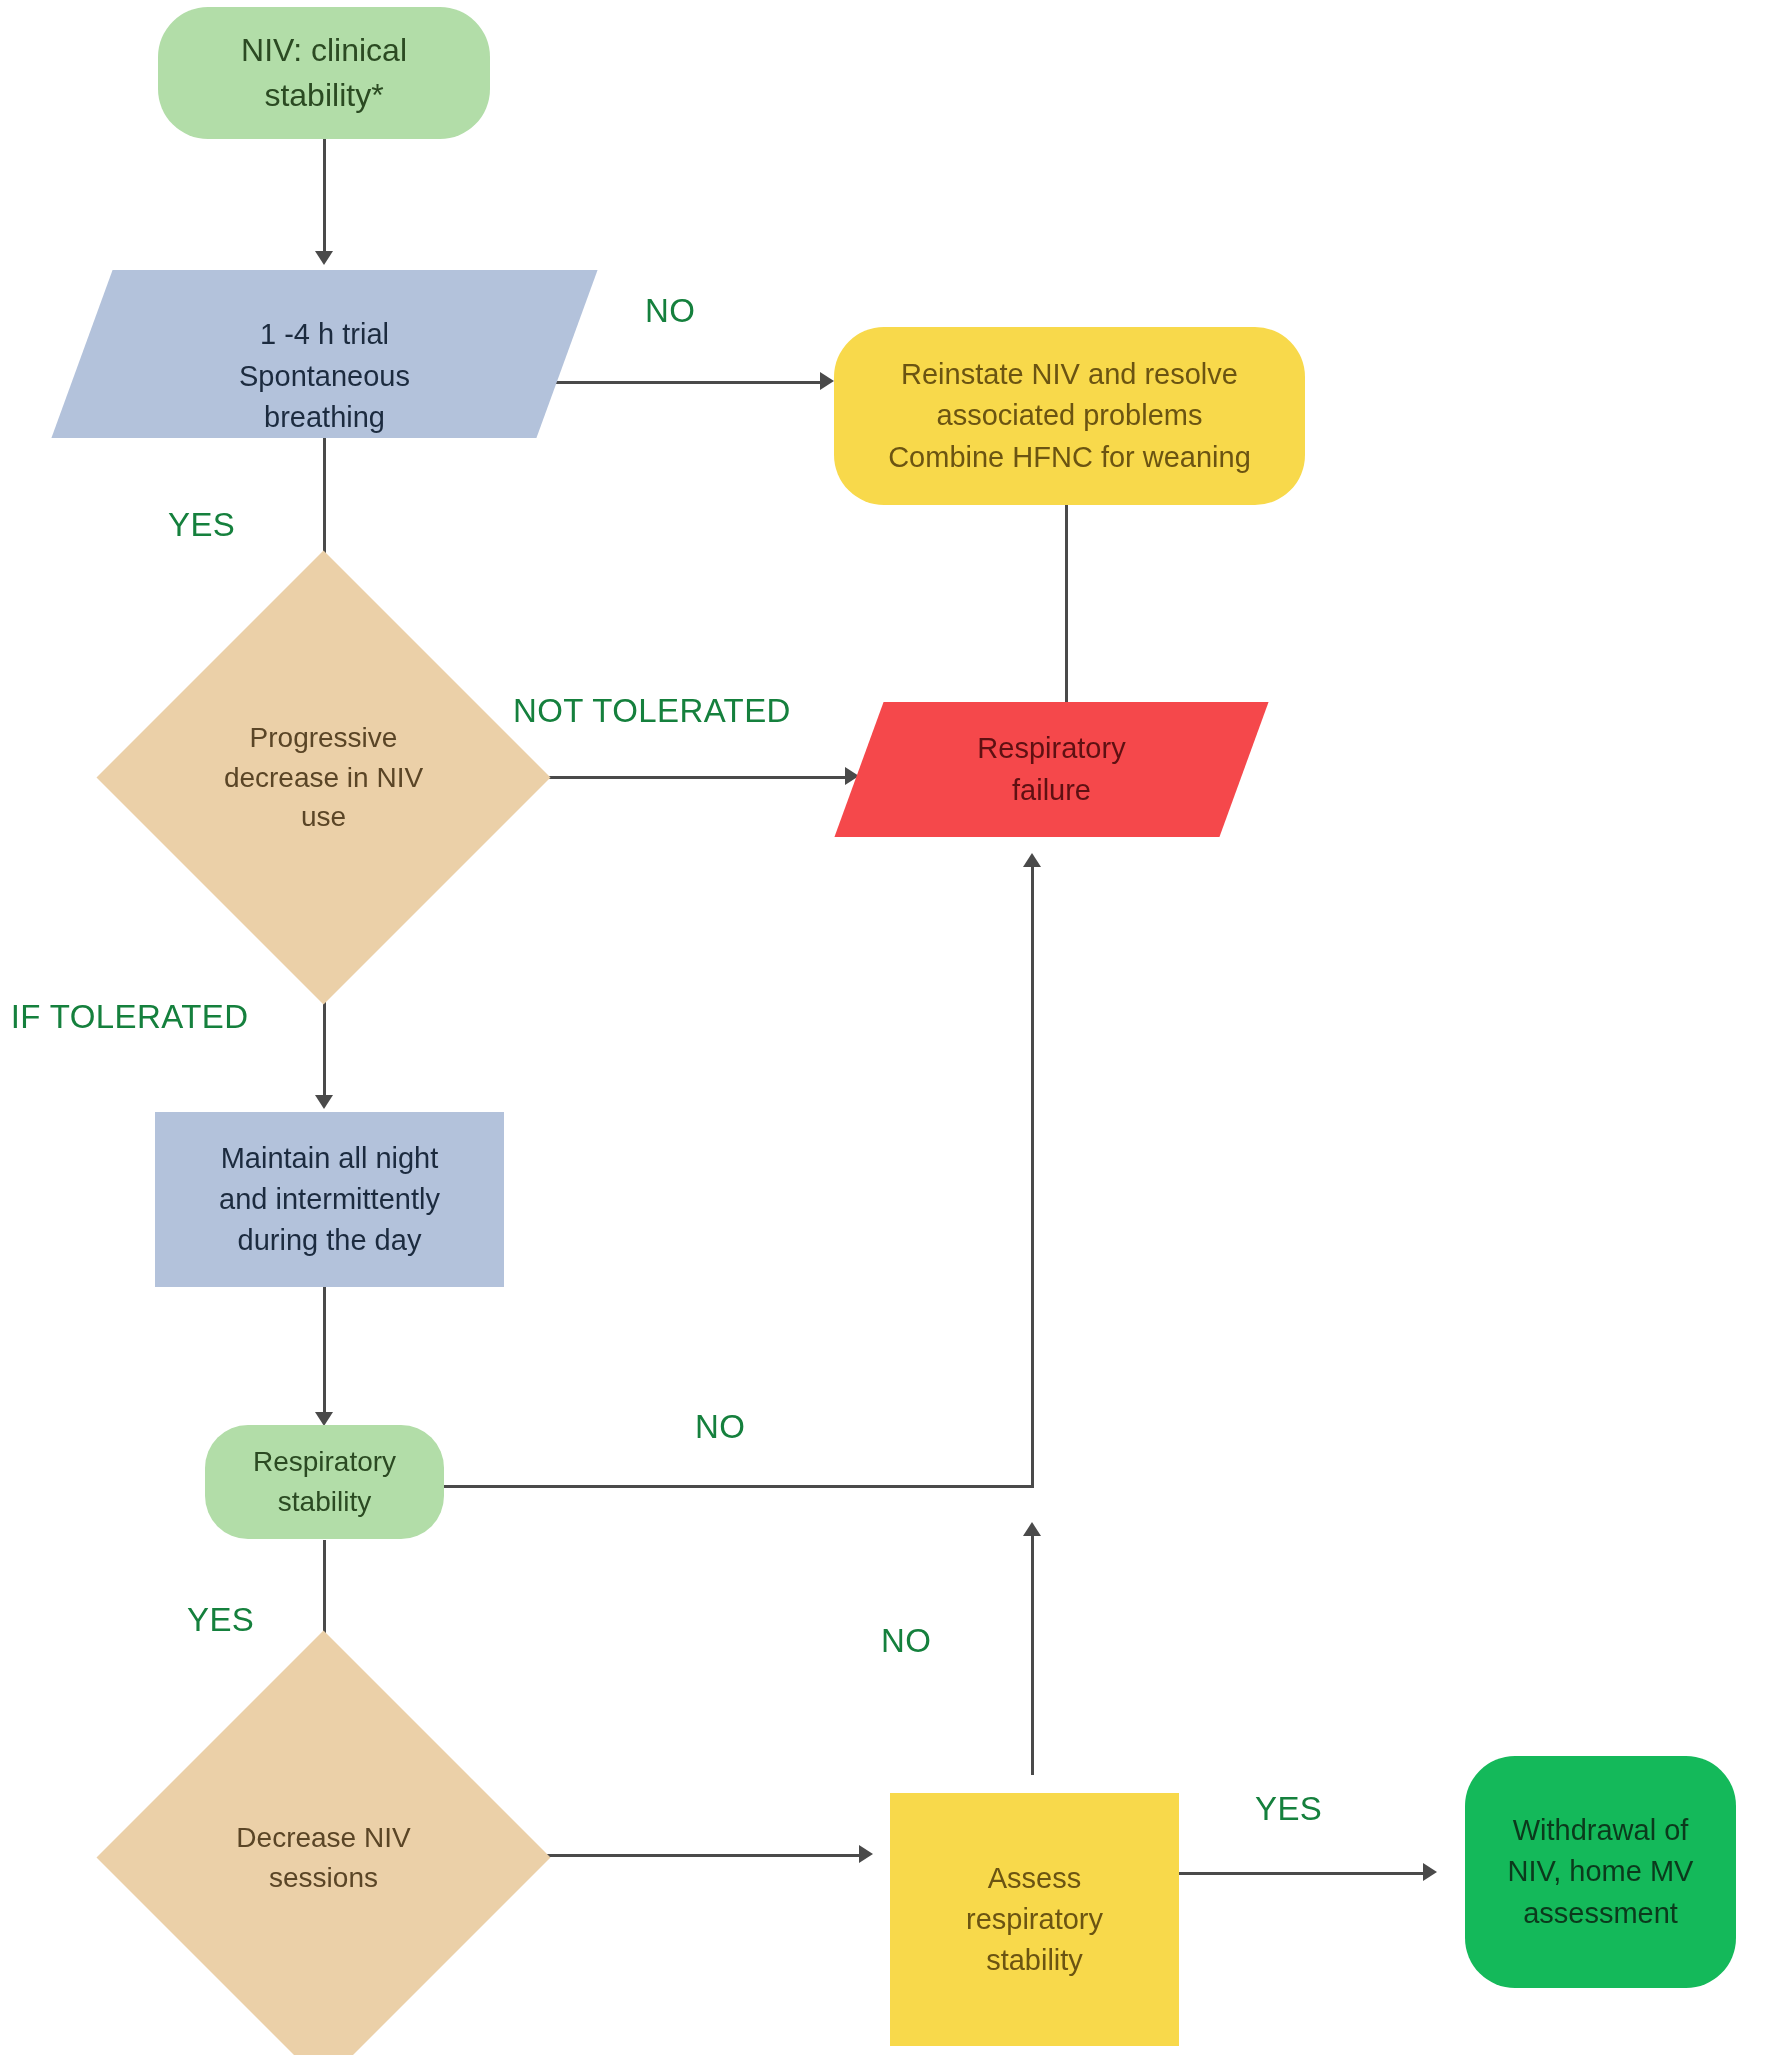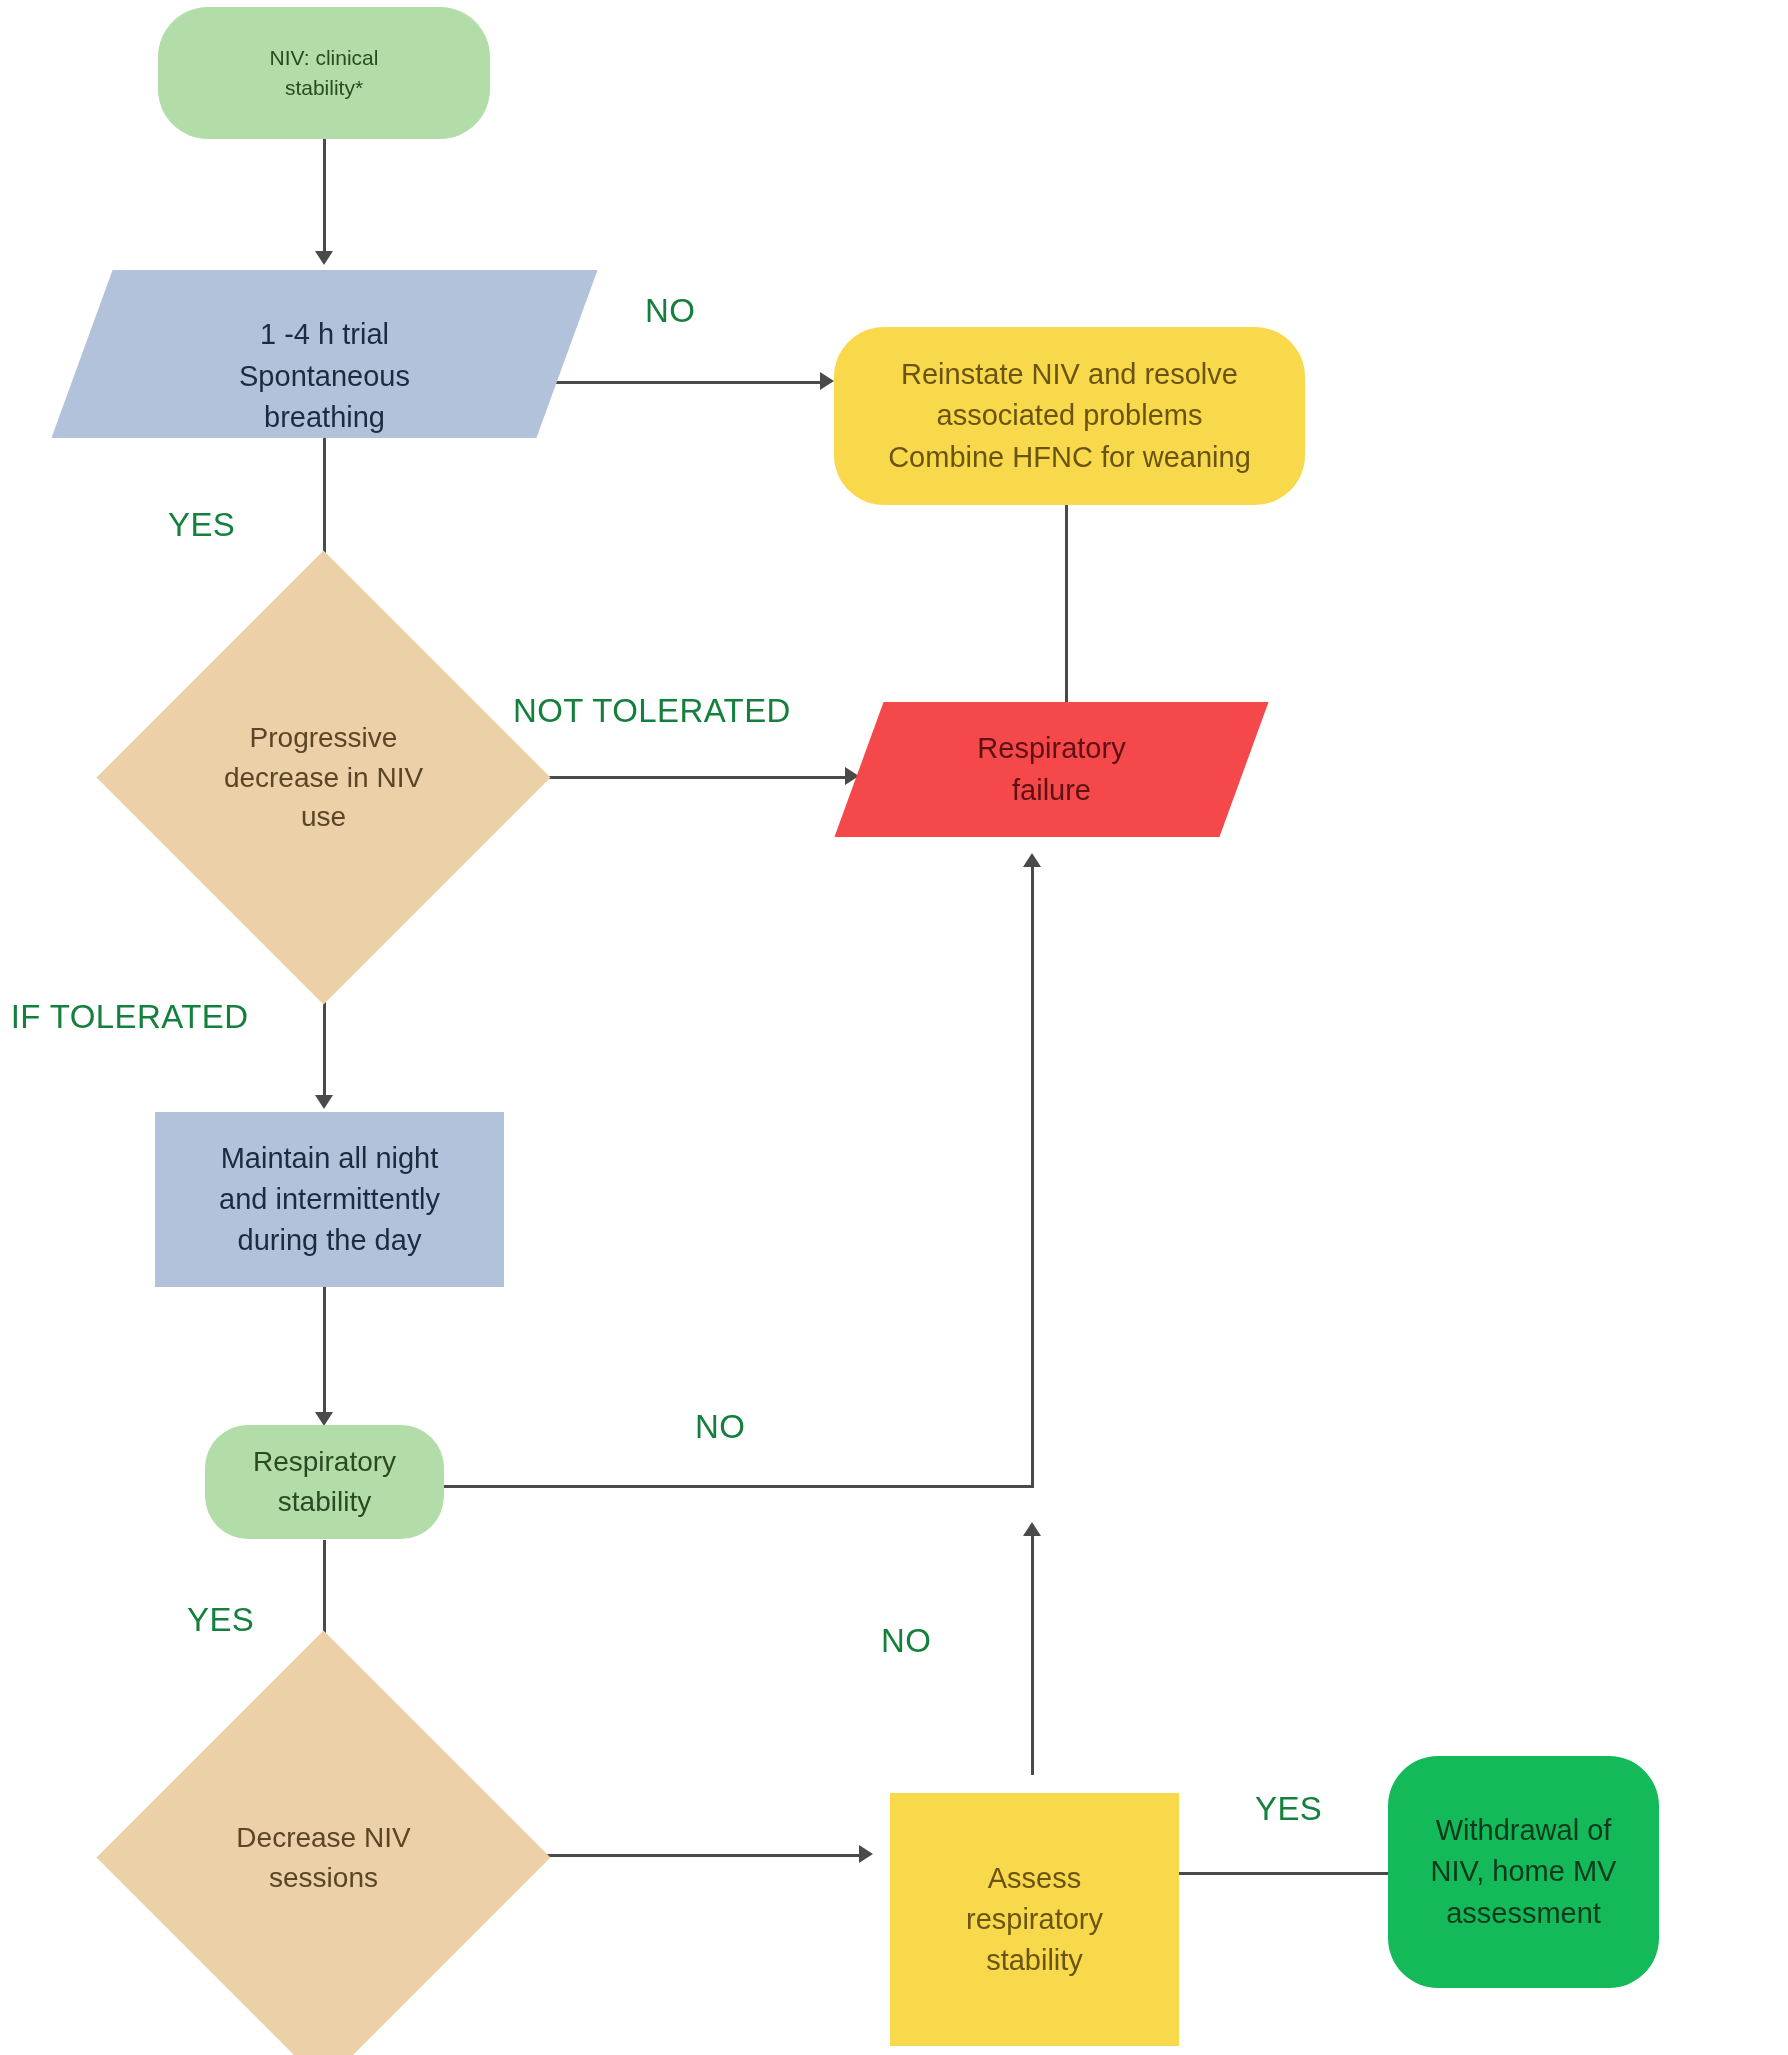--- a/index.html
+++ b/index.html
@@ -130,21 +130,21 @@
   <div class="edge-label" style="left:645px; top:292px; font-size:33px;">NO</div>
   <div class="edge-label" style="left:168px; top:506px; font-size:33px;">YES</div>
   <div class="edge-label" style="left:513px; top:692px; font-size:33px;">NOT TOLERATED</div>
   <div class="edge-label" style="left:10.7px; top:998px; font-size:33px;">IF TOLERATED</div>
   <div class="edge-label" style="left:695px; top:1408px; font-size:33px;">NO</div>
   <div class="edge-label" style="left:187px; top:1601px; font-size:33px;">YES</div>
   <div class="edge-label" style="left:881px; top:1622px; font-size:33px;">NO</div>
   <div class="edge-label" style="left:1255px; top:1790px; font-size:33px;">YES</div>
 
   <div class="node pill" style="left:158px; top:7.1px; width:332px; height:132px; background:#B2DDA8; color:#2b4a22;">
-    <span class="txt" style="font-size:21px;">NIV: clinical
+    <span class="txt" style="font-size:32px;">NIV: clinical
 stability*</span>
   </div>
 
   <div class="node para" style="left:82px; top:270px; width:485px; height:168px; color:#1c2b3f;align-items:flex-end;">
     <div class="inner-shape" style="background:#B3C2DB;"></div>
     <span class="txt" style="font-size:29px;">1 -4 h trial
 Spontaneous
 breathing</span>
   </div>
 
@@ -183,20 +183,20 @@
     <span class="txt" style="font-size:28px; width:264px;">Decrease NIV
 sessions</span>
   </div>
 
   <div class="node rect" style="left:890px; top:1747px; width:289px; height:253px; background:#F8D94B; color:#6b5412;margin-top:46px;">
     <span class="txt" style="font-size:29px;">Assess
 respiratory
 stability</span>
   </div>
 
-  <div class="node pill" style="left:1388px; top:1756px; width:271px; height:232px; background:#14B95A; color:#0b3a1c;">
+  <div class="node pill" style="left:1465px; top:1756px; width:271px; height:232px; background:#14B95A; color:#0b3a1c;">
     <span class="txt" style="font-size:29px;">Withdrawal of
 NIV, home MV
 assessment</span>
   </div>
 
 </div>
 
 
 </body></html>

